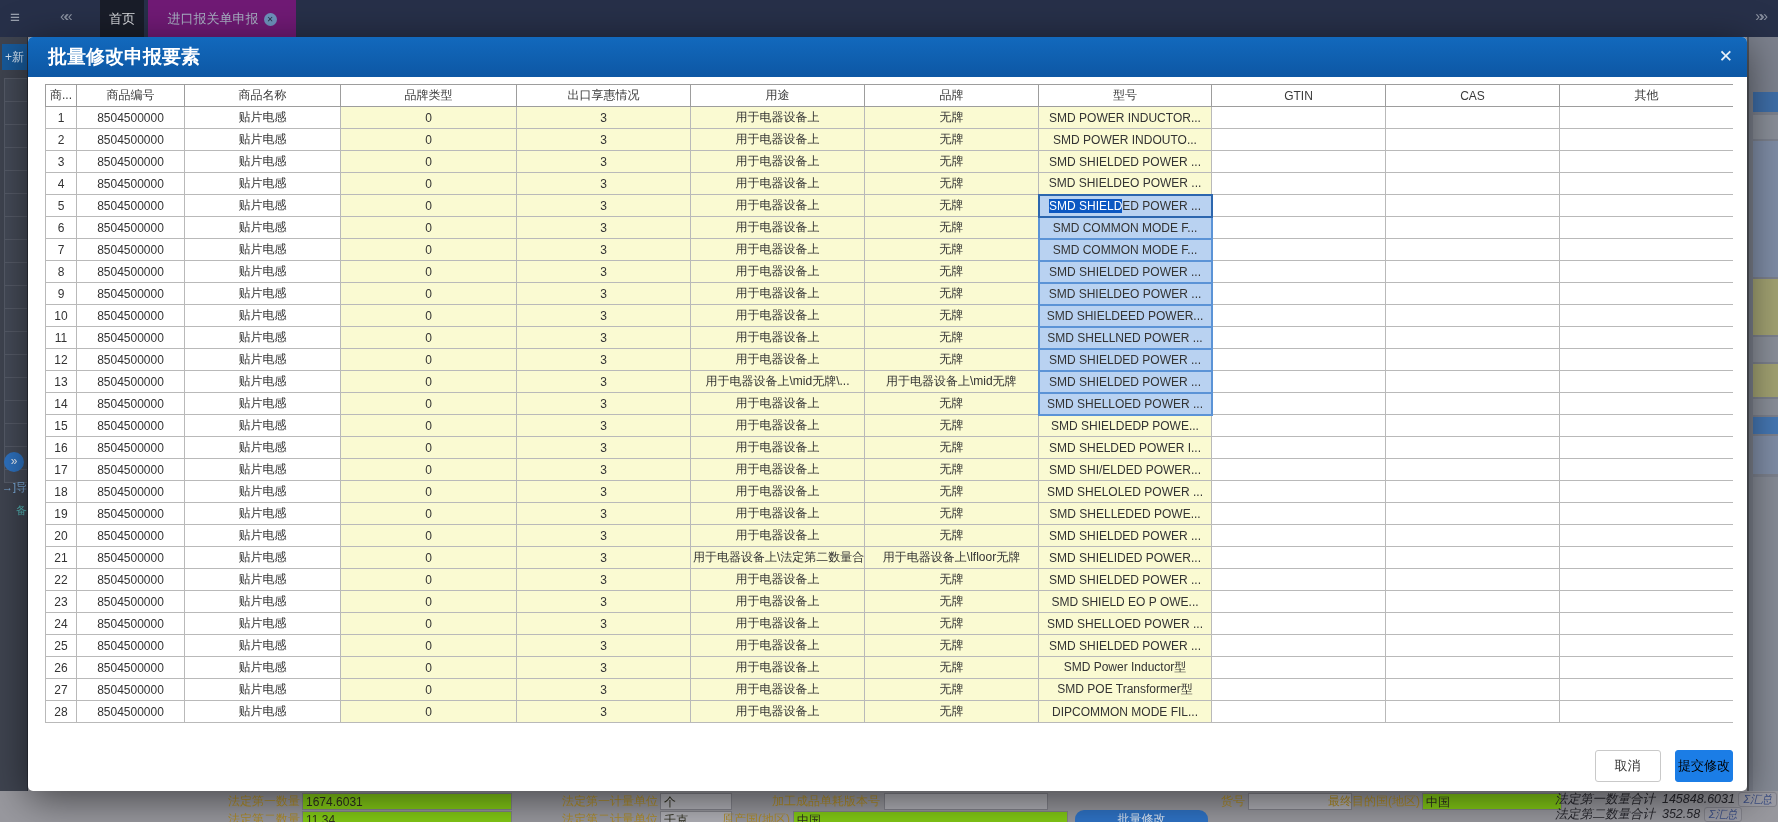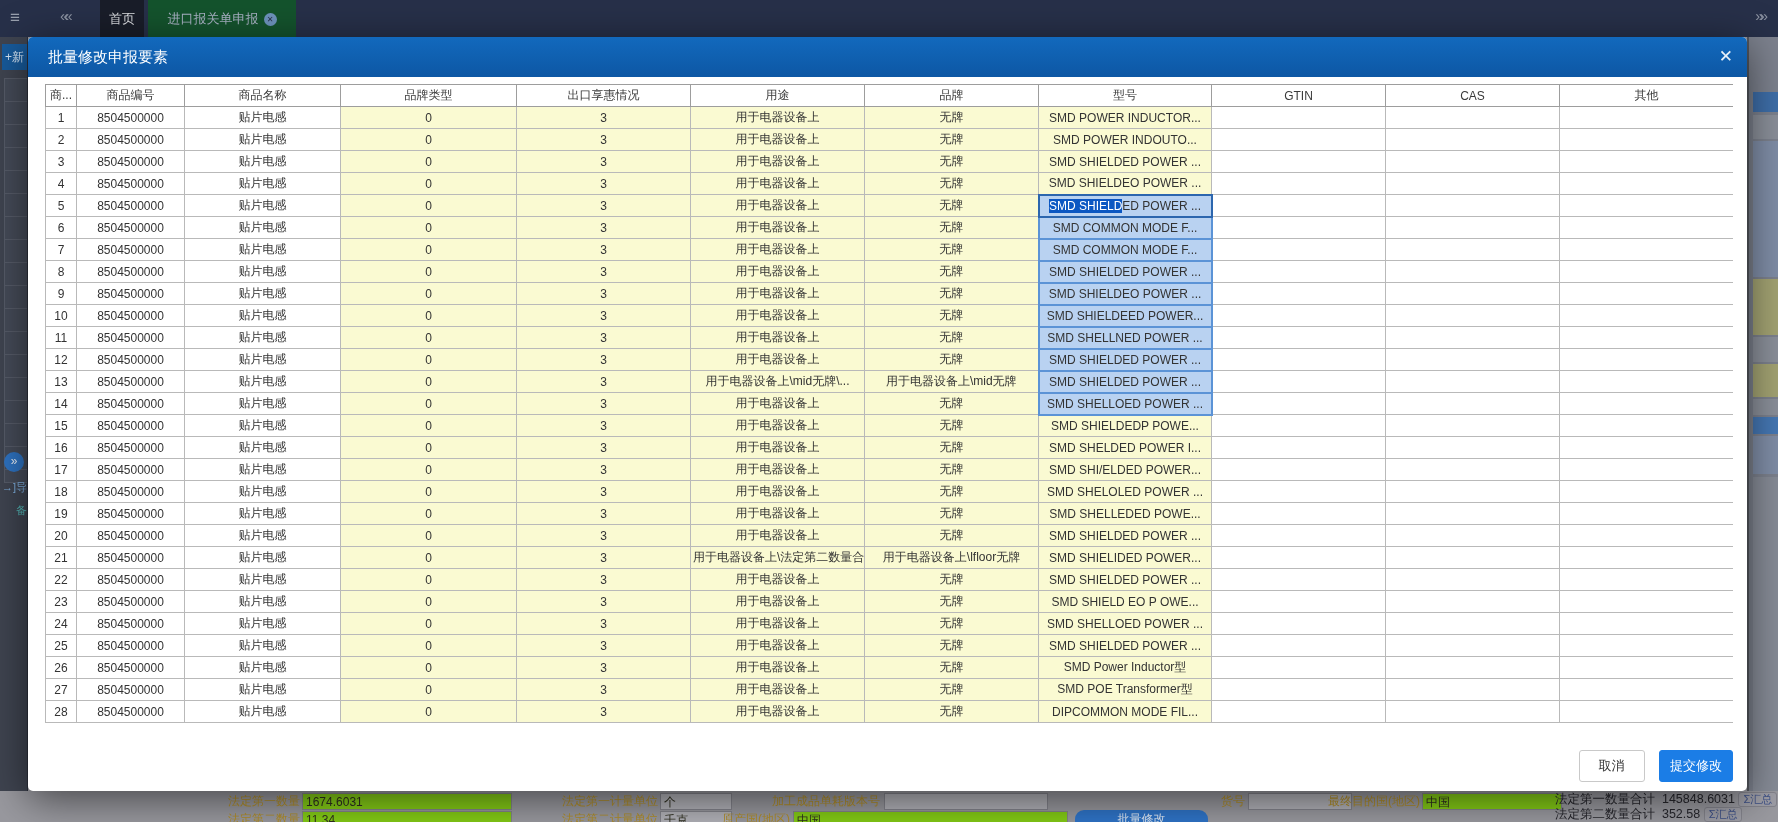--- a/index.html
+++ b/index.html
@@ -7,62 +7,62 @@
   body { font-family: "Liberation Sans","DejaVu Sans",sans-serif; }
   #screen { position:relative; width:1778px; height:822px; background:#99999f; overflow:hidden; }
 
   
   .topbar { position:absolute; left:0; top:0; width:1778px; height:37px; background:#273049; }
   .hamburger { position:absolute; left:10px; top:8px; color:#99a0ae; font-size:17px; cursor:pointer; }
   .skip-back { position:absolute; left:60px; top:7px; color:#8d94a3; font-size:15px; letter-spacing:-4px; cursor:pointer; }
   .skip-fwd { position:absolute; right:14px; top:7px; color:#8d94a3; font-size:15px; letter-spacing:-4px; cursor:pointer; }
   .tab { position:absolute; top:0; height:37px; line-height:37px; text-align:center; font-size:13px; cursor:pointer; }
   .tab.active { left:100px; width:44px; background:#191d29; color:#dcdee2; }
-  .tab.other { left:148px; width:148px; background:#14532d; color:#a9b2c4; }
+  .tab.other { left:148px; width:148px; background:#701a75; color:#a9b2c4; }
   .tab-close { display:inline-block; width:13px; height:13px; line-height:13px; border-radius:50%; background:#6e93bd; color:#273049; font-size:8px; vertical-align:middle; margin-left:5px; }
 
   .side { position:absolute; left:0; top:37px; width:28px; height:754px; background:#3f4450; border-right:1px solid #2b2f3a; overflow:hidden; }
   .side-new { position:absolute; left:2px; top:7px; width:26px; height:26px; background:#175a9b; color:#d5e5f5; font-size:12px; line-height:26px; white-space:nowrap; padding-left:3px; }
   .side-cells { position:absolute; left:4px; top:41px; width:24px; height:405px;
      background:repeating-linear-gradient(180deg,#454b58 0px,#454b58 22px,#565b68 22px,#565b68 23px); border:1px solid #565b68;}
   .side-exp { position:absolute; left:4px; top:415px; width:20px; height:20px; border-radius:50%; background:#2e73c2; color:#e8eef6; font-size:12px; text-align:center; line-height:18px; cursor:pointer; }
   .side-imp { position:absolute; left:2px; top:443px; color:#7fb0e0; font-size:11px; white-space:nowrap; cursor:pointer; }
   .side-note { position:absolute; left:16px; top:466px; color:#53b7b7; font-size:11px; white-space:nowrap; }
 
   .rightstrip { position:absolute; left:1747px; top:37px; width:31px; height:754px; background:#7c818d; border-left:2px solid #55585f; overflow:hidden; }
   .blk { position:absolute; left:4px; width:27px; }
 
   
   .bottom { position:absolute; left:0; top:791px; width:1778px; height:31px; background:#99999f; font-size:12px; }
   .b-lbl { position:absolute; color:#b08d28; height:16px; line-height:16px; text-align:right; white-space:nowrap; overflow:hidden; }
   .b-box { position:absolute; height:17px; line-height:16px; padding-left:3px; border:1px solid #83838b; color:#2f2f20; white-space:nowrap; overflow:hidden; }
   .olive { background:#84cc16; }
   .grayb { background:#b2b2b8; }
   .totals { position:absolute; left:1555px; top:1px; width:222px; color:#26262c; font-size:12.5px; }
-  .totals .tline { height:15px; line-height:15px; white-space:nowrap; }
+  .totals .tline { height:15px; line-height:15px; white-space:nowrap;font-style:italic; }
   .badge { display:inline-block; border:1px solid #83838b; background:#9d9da5; color:#3c4f86; border-radius:3px; padding:0 4px; font-size:11px; line-height:13px; cursor:pointer; }
   .bbtn { position:absolute; left:1075px; top:19px; width:133px; height:18px; background:#2f74c8; border-radius:9px 9px 0 0; color:#dfe9f5; font-size:12px; text-align:center; line-height:18px; cursor:pointer; }
 
   
   .modal { position:absolute; left:28px; top:37px; width:1719px; height:754px; background:#fff; border-radius:5px; box-shadow:0 8px 40px rgba(0,0,0,.55); }
   .m-head { height:40px; background:linear-gradient(180deg,#1269bd,#0d57a4); border-radius:5px 5px 0 0; position:relative; }
-  .m-title { position:absolute; left:20px; top:0; line-height:40px; color:#fff; font-size:15px; font-weight:400; }
+  .m-title { position:absolute; left:20px; top:0; line-height:40px; color:#fff; font-size:19px; font-weight:700; }
   .m-close { position:absolute; right:14px; top:0; line-height:40px; color:#e8f0f8; font-size:17px; cursor:pointer; }
   .m-body { padding:7px 14px 0 17px; }
   .twrap { height:654px; overflow:hidden; }
   table { border-collapse:collapse; table-layout:fixed; width:1688px; font-size:12px; color:#333; }
   th { height:22px; border:1px solid #9d9d9d; background:#fff; font-weight:normal; color:#3a3a3a; overflow:hidden; white-space:nowrap; }
   td { height:22px; border:1px solid #b9b9b9; text-align:center; overflow:hidden; white-space:nowrap; padding:0 2px; }
   td.y { background:#fafad2; }
   td.sel { background:#b9d2f1; border:2px solid #5b93d6; }
   td.sel.act { border-color:#2c66ae; }
   .hl { background:#0b57c2; color:#fff; }
   .m-foot { position:absolute; right:14px; bottom:9px; }
   .btn-cancel { display:inline-block; padding:6px 19px; background:#fff; border:1px solid #c9c9c9; border-radius:3px; color:#333; font-size:13px; cursor:pointer; }
-  .btn-submit { display:inline-block; padding:6px 10px; background:#1b7de6; border:1px solid #1b7de6; border-radius:3px; color:#ffffff; font-size:13px; margin-left:10px; cursor:pointer;font-family:Liberation Mono, monospace; }
+  .btn-submit { display:inline-block; padding:6px 2px; background:#1b7de6; border:1px solid #1b7de6; border-radius:3px; color:#000000; font-size:13px; margin-left:10px; cursor:pointer;font-family:Liberation Mono, monospace; }
 </style>
 </head>
 <body>
 
 <div id="screen">
 
   <div class="topbar">
     <span class="hamburger">≡</span>
     <span class="skip-back">««</span>
     <div class="tab active">首页</div>

